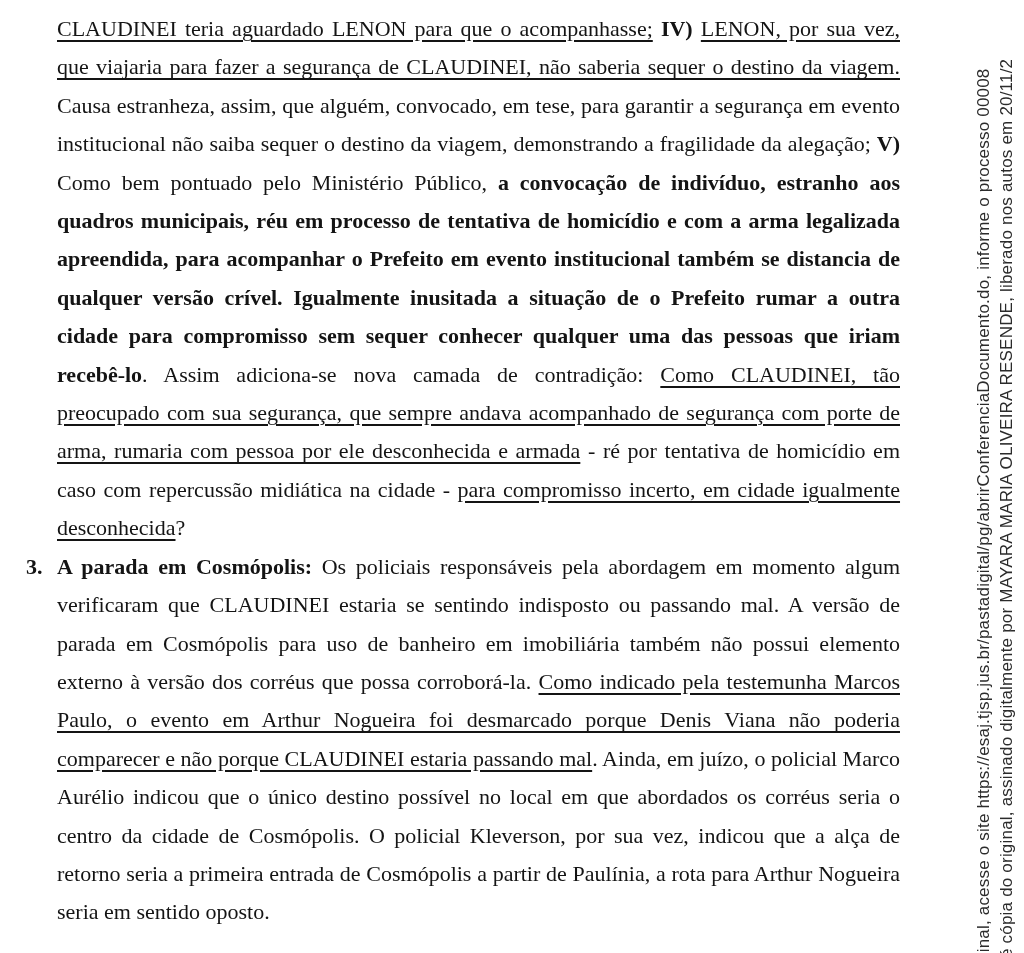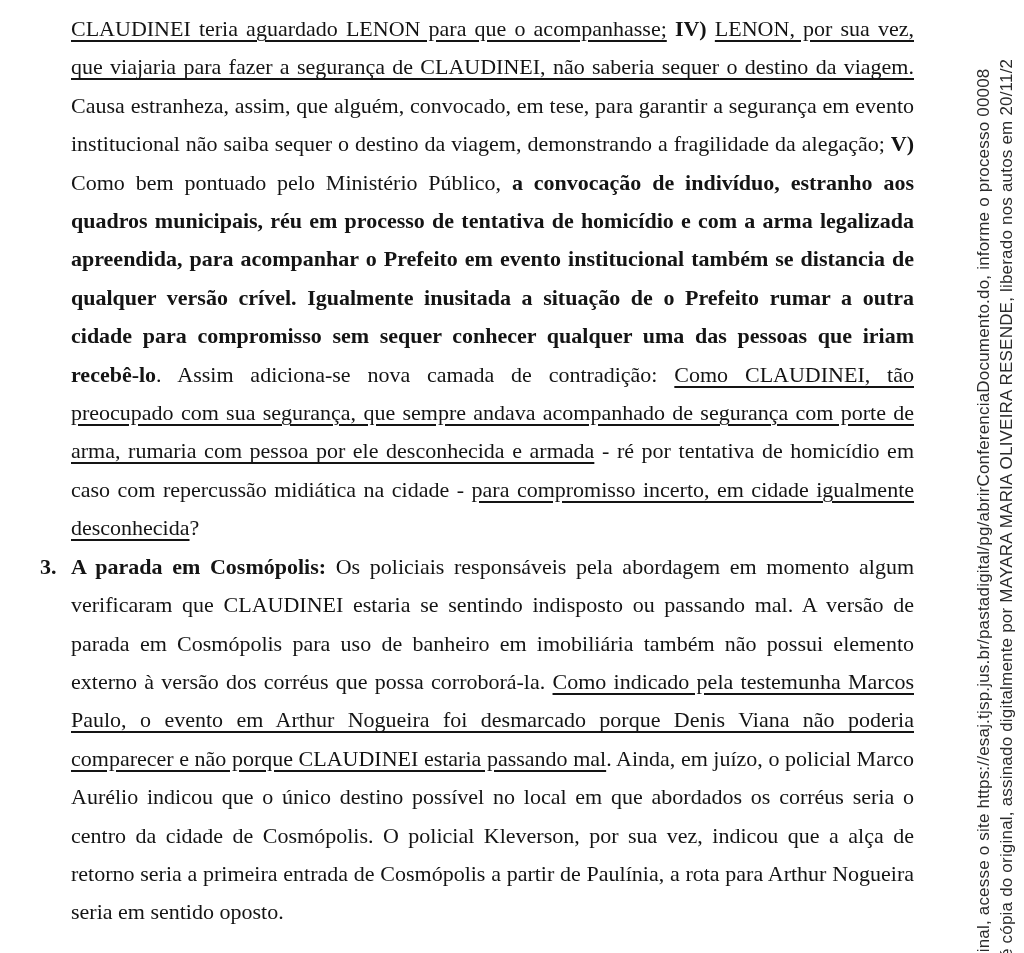--- a/index.html
+++ b/index.html
@@ -7,21 +7,21 @@
     position: relative;
     width: 1024px;
     height: 953px;
     background: #ffffff;
     overflow: hidden;
     font-family: "Liberation Serif", serif;
     color: #141414;
   }
   .content {
     position: absolute;
-    left: 71px;
+    left: 57px;
     top: 10px;
     width: 843px;
     font-family: Liberation Serif, serif;
   }
   .para {
     position: relative;
     text-align: justify;
     font-size: 22px;
     line-height: 38.4px;
     margin: 0;

